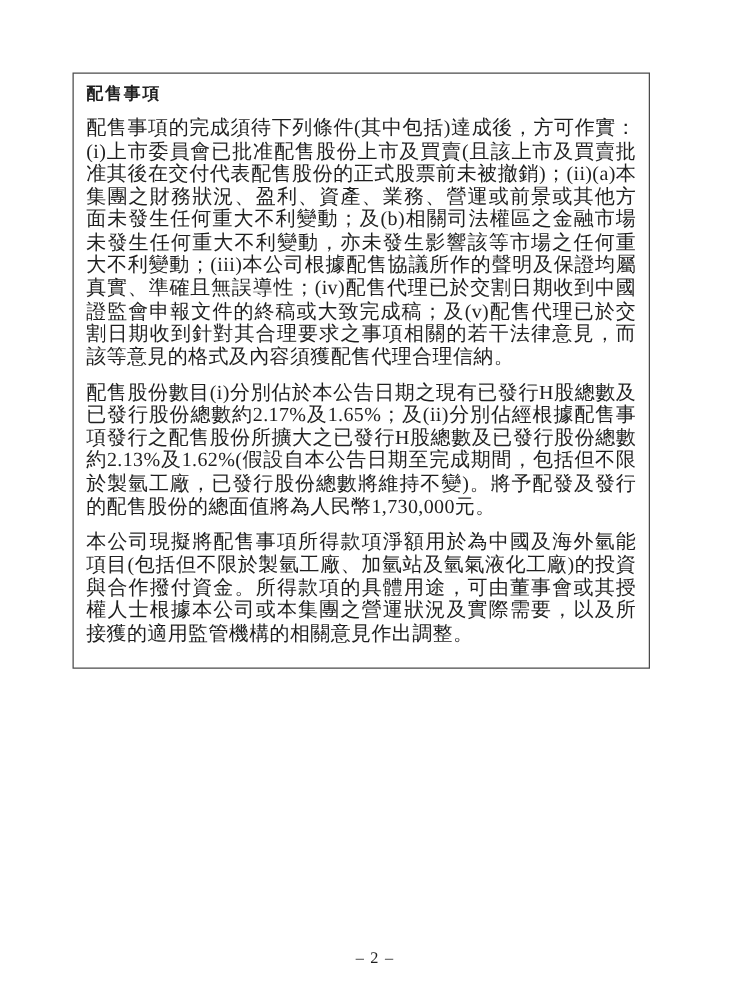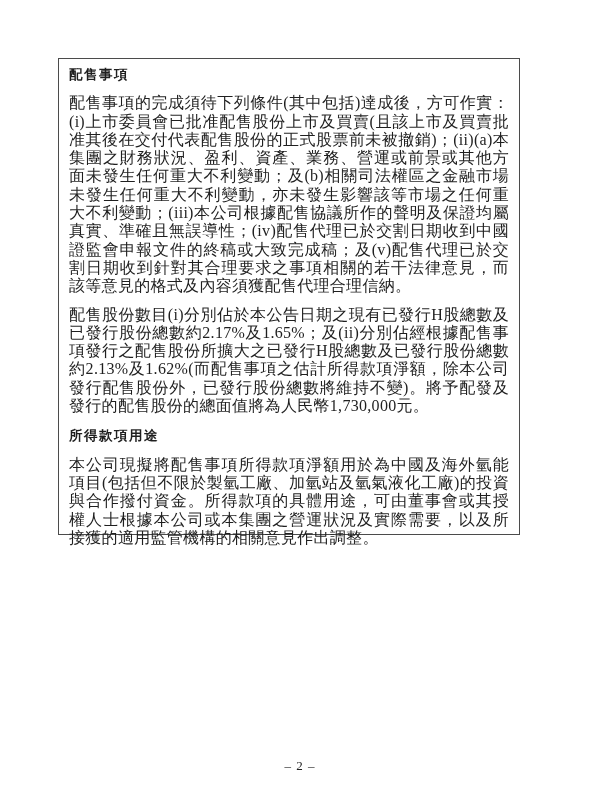--- a/index.html
+++ b/index.html
@@ -63,24 +63,23 @@
 <body>
 
 <div class="page">
 
   <div class="content-box">
 
     <div class="section-heading">配售事項</div>
 
     <p class="para">配售事項的完成須待下列條件(其中包括)達成後，方可作實：(i)上市委員會已批准配售股份上市及買賣(且該上市及買賣批准其後在交付代表配售股份的正式股票前未被撤銷)；(ii)(a)本集團之財務狀況、盈利、資產、業務、營運或前景或其他方面未發生任何重大不利變動；及(b)相關司法權區之金融市場未發生任何重大不利變動，亦未發生影響該等市場之任何重大不利變動；(iii)本公司根據配售協議所作的聲明及保證均屬真實、準確且無誤導性；(iv)配售代理已於交割日期收到中國證監會申報文件的終稿或大致完成稿；及(v)配售代理已於交割日期收到針對其合理要求之事項相關的若干法律意見，而該等意見的格式及內容須獲配售代理合理信納。</p>
 
-    <p class="para">配售股份數目(i)分別佔於本公告日期之現有已發行H股總數及已發行股份總數約2.17%及1.65%；及(ii)分別佔經根據配售事項發行之配售股份所擴大之已發行H股總數及已發行股份總數約2.13%及1.62%(而配售事項之估計所得款項淨額，除本公司發行配售股份外，已發行股份總數將維持不變)。將予配發及發行的配售股份的總面值將為人民幣1,730,000元。</p>
+    <p class="para">配售股份數目(i)分別佔於本公告日期之現有已發行H股總數及已發行股份總數約2.17%及1.65%；及(ii)分別佔經根據配售事項發行之配售股份所擴大之已發行H股總數及已發行股份總數約2.13%及1.62%(假設自本公告日期至完成期間，包括但不限於製氫工廠，已發行股份總數將維持不變)。將予配發及發行的配售股份的總面值將為人民幣1,730,000元。</p>
 
 
-    <div class="section-heading second">所得款項用途</div>
 
     <p class="para">本公司現擬將配售事項所得款項淨額用於為中國及海外氫能項目(包括但不限於製氫工廠、加氫站及氫氣液化工廠)的投資與合作撥付資金。所得款項的具體用途，可由董事會或其授權人士根據本公司或本集團之營運狀況及實際需要，以及所接獲的適用監管機構的相關意見作出調整。</p>
 
   </div>
 
   <div class="page-number">– 2 –</div>
 
 </div>
 
 </body></html>

